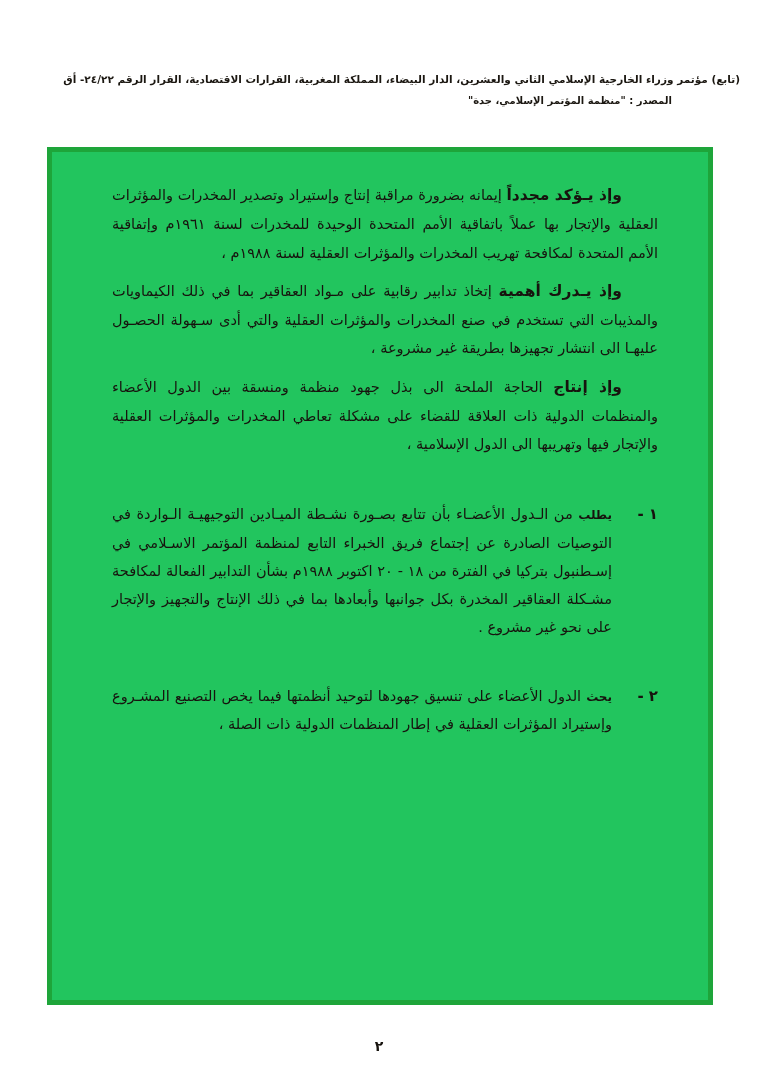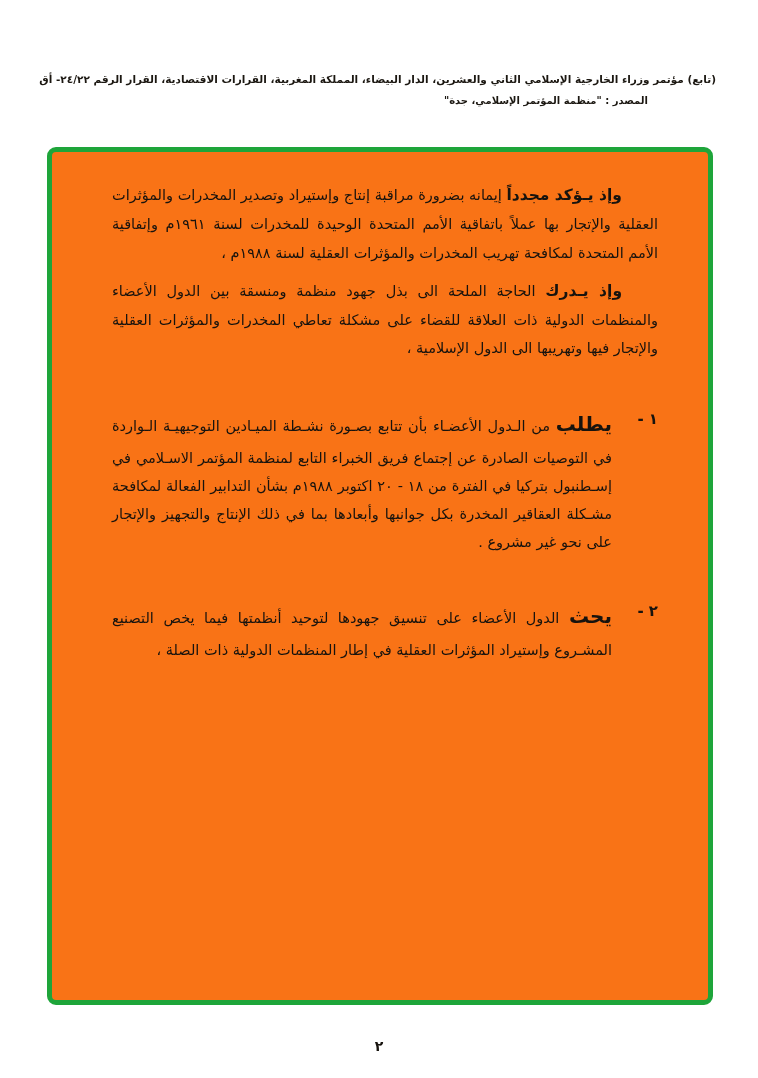--- a/index.html
+++ b/index.html
@@ -6,37 +6,37 @@
   html,body { background:#ffffff; }
   body {
     width:758px; height:1078px;
     position:relative;
     font-family:"DejaVu Sans", sans-serif;
     color:#17130e;
     overflow:hidden;
   }
   .doc-header {
     direction:rtl;
-    padding:68px 42px 0 38px;
+    padding:68px 18px 0 38px;
     font-weight:bold;
     font-size:10.5px;
     line-height:2.1;
     color:#1b1711;
   }
   .header-line2 {
     margin-right:68px;
     font-size:10px;
   }
   .green-frame {
     width:666px;
     margin:36px 45px 0 47px;
     min-height:858px;
     border:5px solid #1ea53a;
-    border-radius:9px;
-    background:#f97316;
+    border-radius:0;
+    background:#22c55e;
   }
   .content {
     direction:rtl;
     text-align:justify;
     padding:28px 50px 30px 60px;
     font-size:14.5px;
     line-height:1.95;
   }
   .para {
     text-indent:36px;
@@ -56,21 +56,21 @@
   .item:first-child { margin-top:0; }
   .item-num {
     flex:none;
     width:46px;
     font-weight:bold;
     font-size:15px;
   }
   .item-text { flex:1; }
   .item-text .lead {
     font-weight:bold;
-    font-size:20px;
+    font-size:12px;
     letter-spacing:0.3px;
   }
   .page-number {
     position:absolute;
     bottom:24px;
     left:0; right:0;
     text-align:center;
     font-weight:bold;
     font-size:14px;
     color:#17130e;
@@ -84,23 +84,24 @@
   <header class="doc-header">
     <div class="header-line1">(تابع) مؤتمر وزراء الخارجية الإسلامي الثاني والعشرين، الدار البيضاء، المملكة المغربية، القرارات الاقتصادية، القرار الرقم ٢٤/٢٢- أق</div>
     <div class="header-line2">المصدر :  "منظمة المؤتمر الإسلامي، جدة"</div>
   </header>
 
   <main class="green-frame" style="border-color: rgb(30, 165, 58);">
     <div class="content">
 
       <p class="para"><span class="lead">وإذ يـؤكد مجدداً</span> <span>إيمانه بضرورة مراقبة إنتاج وإستيراد وتصدير المخدرات والمؤثرات العقلية والإتجار بها عملاً باتفاقية الأمم المتحدة الوحيدة للمخدرات لسنة ١٩٦١م وإتفاقية الأمم المتحدة لمكافحة تهريب المخدرات والمؤثرات العقلية لسنة ١٩٨٨م ،</span></p>
 
+      <p class="para"><span class="lead">وإذ يـدرك أهمية</span> <span>إتخاذ تدابير رقابية على مـواد العقاقير بما في ذلك الكيماويات والمذيبات التي تستخدم في صنع المخدرات والمؤثرات العقلية والتي أدى سـهولة الحصـول عليهـا الى انتشار تجهيزها بطريقة غير مشروعة ،</span></p>
 
 
-      <p class="para"><span class="lead">وإذ يـدرك</span> <span>الحاجة الملحة الى بذل جهود منظمة ومنسقة بين الدول الأعضاء والمنظمات الدولية ذات العلاقة للقضاء على مشكلة تعاطي المخدرات والمؤثرات العقلية والإتجار فيها وتهريبها الى الدول الإسلامية ،</span></p>
+      <p class="para"><span class="lead">وإذ إنتاج</span> <span>الحاجة الملحة الى بذل جهود منظمة ومنسقة بين الدول الأعضاء والمنظمات الدولية ذات العلاقة للقضاء على مشكلة تعاطي المخدرات والمؤثرات العقلية والإتجار فيها وتهريبها الى الدول الإسلامية ،</span></p>
 
 
 
       <div class="items">
 
         <div class="item">
           <span class="item-num">١ -</span>
           <p class="item-text"><span class="lead">يطلب</span> <span>من الـدول الأعضـاء بأن تتابع بصـورة نشـطة الميـادين التوجيهيـة الـواردة في التوصيات الصادرة عن إجتماع فريق الخبراء التابع لمنظمة المؤتمر الاسـلامي في إسـطنبول بتركيا في الفترة من ١٨ - ٢٠ اكتوبر ١٩٨٨م بشأن التدابير الفعالة لمكافحة مشـكلة العقاقير المخدرة بكل جوانبها وأبعادها بما في ذلك الإنتاج والتجهيز والإتجار على نحو غير مشروع .</span></p>
         </div>
 

